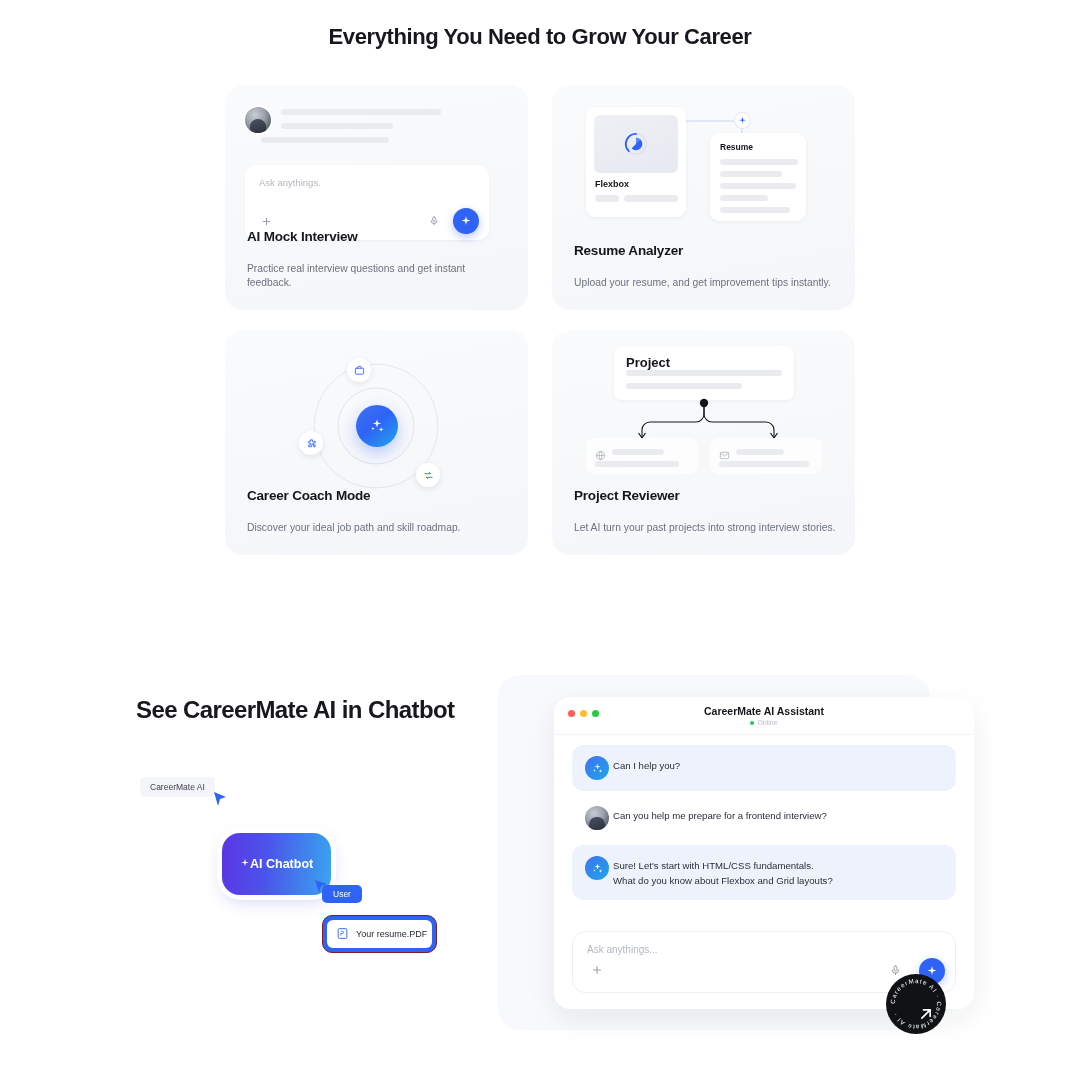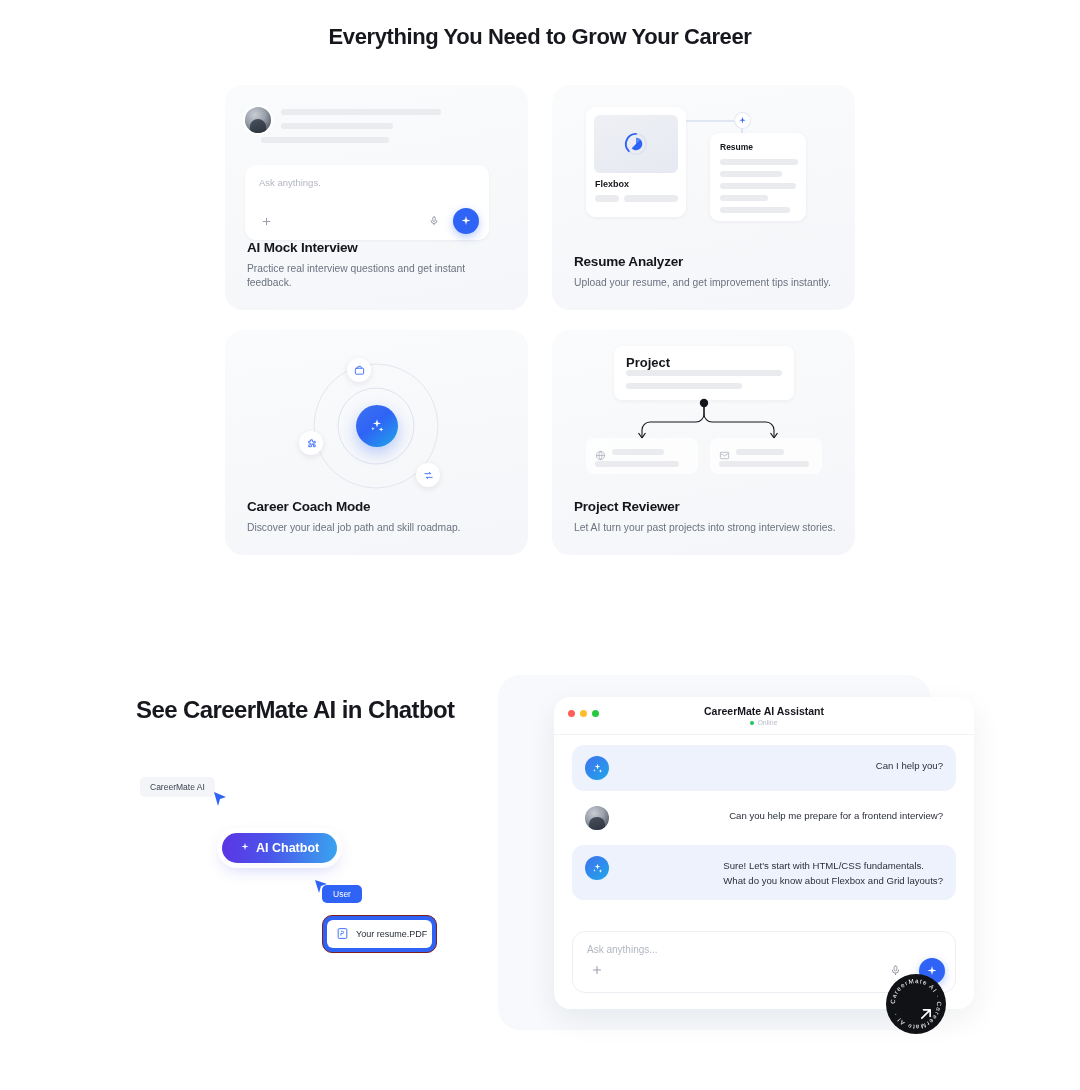--- a/index.html
+++ b/index.html
@@ -29,21 +29,21 @@
     background: linear-gradient(170deg, #fafbfc 0%, #f7f8fa 55%, #f4f6f9 100%);
     overflow: hidden;
   }
   .card.c0 { left: 0;    top: 0; }
   .card.c1 { left: 327px;top: 0; }
   .card.c2 { left: 0;    top: 245px; }
   .card.c3 { left: 327px;top: 245px; }
   .card-visual { position: absolute; left: 0; top: 0; width: 303px; height: 160px; }
   .card-text { position: absolute; left: 22px; bottom: 20px; right: 18px; }
   .card-title { font-size: 13.5px; font-weight: 700; color: #14161b; letter-spacing: -0.2px; }
-  .card-desc { margin-top: 7px; font-size: 10.3px; color: #6b7280; line-height: 1.35; }
+  .card-desc { margin-top: 18px; font-size: 10.3px; color: #6b7280; line-height: 1.35; }
 
   
   .sk { background: #e9ebef; border-radius: 4px; height: 6px; position: absolute; }
 
   
   .avatar {
     position: absolute; border-radius: 50%;
     background: radial-gradient(circle at 38% 30%, #c9cdd4 0%, #9aa1ab 42%, #5c6470 75%, #3d434d 100%);
     box-shadow: 0 0 0 2px #ffffff;
     overflow: hidden;
@@ -131,24 +131,24 @@
 
   
   .nodes { position: absolute; left: 130px; top: 760px; width: 330px; height: 220px; }
   .chip-cm {
     position: absolute; left: 10px; top: 17px;
     background: #f4f5f9; border-radius: 5px;
     padding: 5px 10px; font-size: 8.5px; color: #3d4350;
   }
   .chip-ai {
     position: absolute; left: 92px; top: 73px;
-    padding: 8px 18px; border-radius: 18px;
+    padding: 24px 18px; border-radius: 18px;
     background: linear-gradient(95deg, #5c35e4 0%, #4b53ea 40%, #39a5ef 100%);
     color: #fff; font-size: 12.5px; font-weight: 700;
-    display: flex; align-items: center; gap: 6px;
+    display: flex; align-items: center; 
     box-shadow: 0 0 0 5px rgba(255,255,255,.9), 0 6px 16px rgba(70,80,230,.25);
   }
   .chip-user {
     position: absolute; left: 192px; top: 125px;
     background: #2f63f6; color: #fff; border-radius: 5px;
     padding: 4px 11px; font-size: 8.5px;
   }
   .pdf-frame {
     position: absolute; left: 192px; top: 155px; width: 115px; height: 38px;
     border: 1px solid #7f1d1d; border-radius: 10px; background: #2f63f6;
@@ -176,21 +176,21 @@
   .dots { position: absolute; left: 14px; top: 13px; display: flex; gap: 5px; }
   .dot { width: 7px; height: 7px; border-radius: 50%; }
   .chat-title { position: absolute; left: 0; right: 0; top: 8px; text-align: center; font-size: 10.5px; font-weight: 700; color: #14161b; }
   .chat-status {
     position: absolute; left: 0; right: 0; top: 22px; text-align: center;
     font-size: 7px; color: #b9bec8; display: flex; align-items: center; justify-content: center; gap: 3px;
   }
   .status-dot { width: 4px; height: 4px; border-radius: 50%; background: #22c55e; display: inline-block; }
 
   .msgs { position: absolute; left: 0; right: 0; top: 38px; padding: 10px 18px 0 18px; }
-  .msg { display: flex; align-items: flex-start; gap: 11px; border-radius: 12px; padding: 11px 13px; margin-bottom: 4px; justify-content: space-between; }
+  .msg { display: flex; align-items: flex-start; gap: 4px; border-radius: 12px; padding: 11px 13px; margin-bottom: 4px; }
   .msg.bot { background: #eef2fd; }
   .msg.user { background: transparent; }
   .msg-av {
     flex: 0 0 auto; width: 24px; height: 24px; border-radius: 50%;
     display: flex; align-items: center; justify-content: center; color: #fff;
     background: linear-gradient(140deg,#3f72f0,#1fa6e8);
   }
   .msg-av.photo {
     background: radial-gradient(circle at 38% 30%, #c9cdd4 0%, #9aa1ab 42%, #5c6470 75%, #3d434d 100%);
     position: relative; overflow: hidden;

